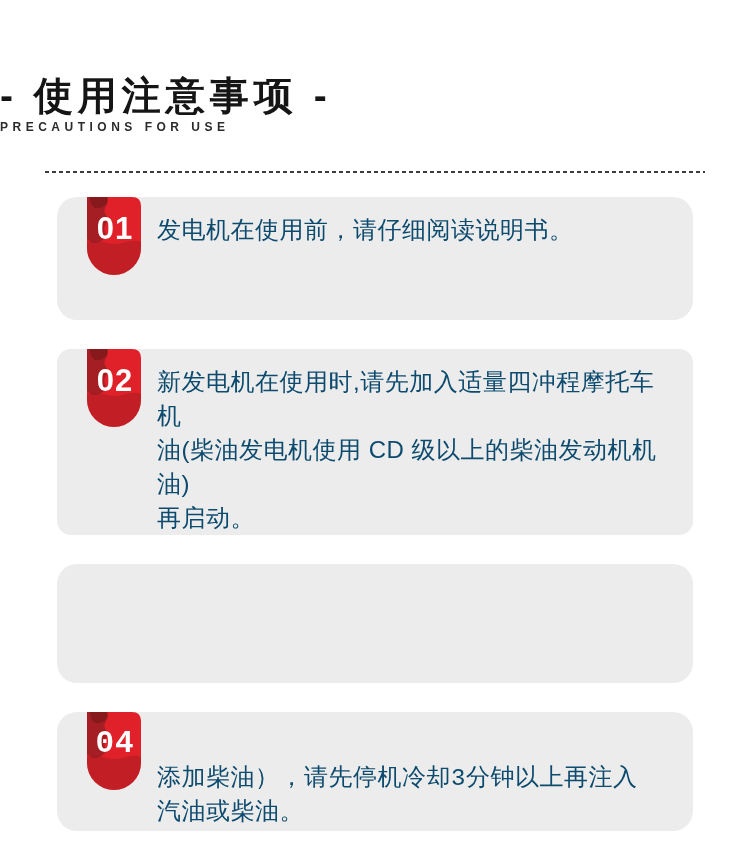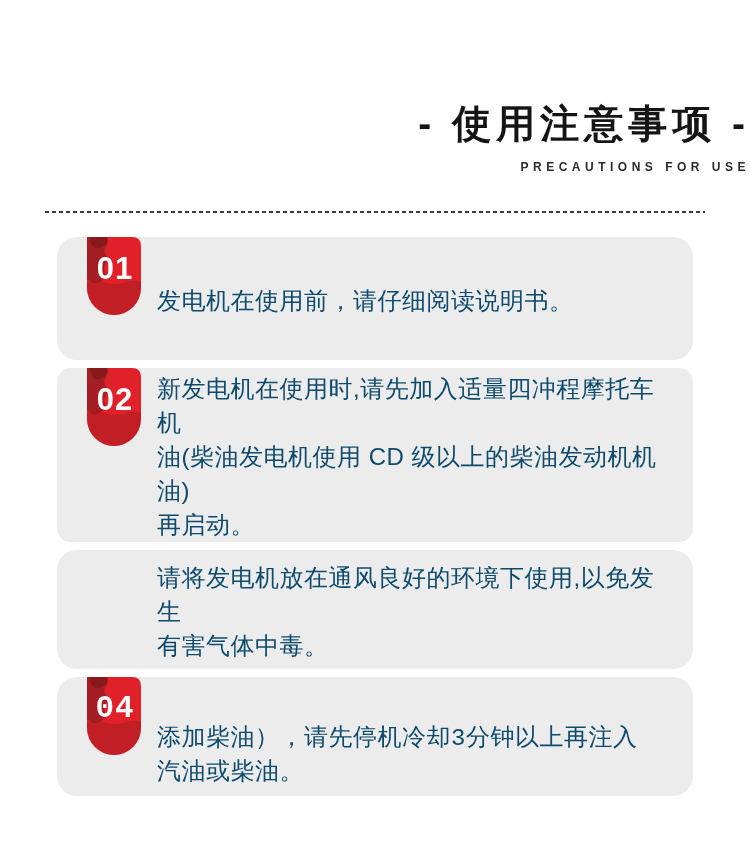--- a/index.html
+++ b/index.html
@@ -11,32 +11,31 @@
     overflow: hidden;
   }
   .page {
     width: 750px;
     height: 861px;
     background: #ffffff;
     position: relative;
   }
   
   .header {
-    padding-top: 100px;
-    text-align: right;
+    padding-top: 72px;
+    text-align: left;
   }
   .title {
     font-size: 39px;
     line-height: 48px;
     font-weight: 800;
     color: #151515;
     letter-spacing: 5px;
   }
   .subtitle {
-    margin-top: 12px;
     font-size: 12px;
     font-weight: 700;
     color: #2b2b2b;
     letter-spacing: 4.5px;
   }
   
   .divider {
     width: 660px;
     height: 2px;
     margin: 37px auto 0 auto;
@@ -46,24 +45,24 @@
   }
   
   .cards {
     width: 636px;
     margin: 24px auto 0 auto;
   }
   .card {
     position: relative;
     background: #ececec;
     border-radius: 20px;
-    margin-bottom: 8px;
+    margin-bottom: 29px;
     display: flex;
-    align-items: center;
-    padding: 4px 28px 0 100px;
+    align-items: flex-start;
+    padding: 16px 28px 0 100px;
   }
   .card:nth-child(1) { min-height: 123px; }
   .card:nth-child(2) { min-height: 128px; border-radius: 14px; }
   .card:nth-child(3) { min-height: 119px; }
   .card:nth-child(4) { min-height: 119px; font-family: Liberation Mono, monospace; }
   .badge {
     position: absolute;
     top: 0;
     left: 30px;
     width: 54px;
@@ -124,21 +123,20 @@
           <path d="M0,0 H20 C24,7 14,11 19,18 C24,24 15,28 18,35 C21,43 10,48 4,45 L0,42 Z" fill="#a51e23"></path>
           <path d="M3,0 H20 C22,5 18,10 12,11 C6,12 3,7 3,0 Z" fill="#87191d"></path>
           <path d="M0,45 C12,41 18,47 27,47 C38,47 44,41 54,45 V51 A27,27 0 0 1 0,51 Z" fill="#9c1b20" opacity="0.45"></path>
         </svg>
         <span class="num">02</span>
       </div>
       <p><span>新发电机在使用时,请先加入适量四冲程摩托车机</span><br><span>油(柴油发电机使用 CD 级以上的柴油发动机机油)</span><br><span>再启动。</span></p>
     </div>
 
     <div class="card">
-      <p><span>请将发电机放在通风良好的环境下使用,以免发生</span><br><span>有害气体中毒。</span></p>
     </div>
 
     <div class="card">
       <div class="badge">
         <svg viewBox="0 0 54 78" aria-hidden="true">
           <path d="M0,0 H45 Q54,0 54,9 V51 A27,27 0 0 1 0,51 Z" fill="#e0212a"></path>
           <path d="M0,0 H20 C24,7 14,11 19,18 C24,24 15,28 18,35 C21,43 10,48 4,45 L0,42 Z" fill="#a51e23"></path>
           <path d="M3,0 H20 C22,5 18,10 12,11 C6,12 3,7 3,0 Z" fill="#87191d"></path>
           <path d="M0,45 C12,41 18,47 27,47 C38,47 44,41 54,45 V51 A27,27 0 0 1 0,51 Z" fill="#9c1b20" opacity="0.45"></path>
         </svg>

